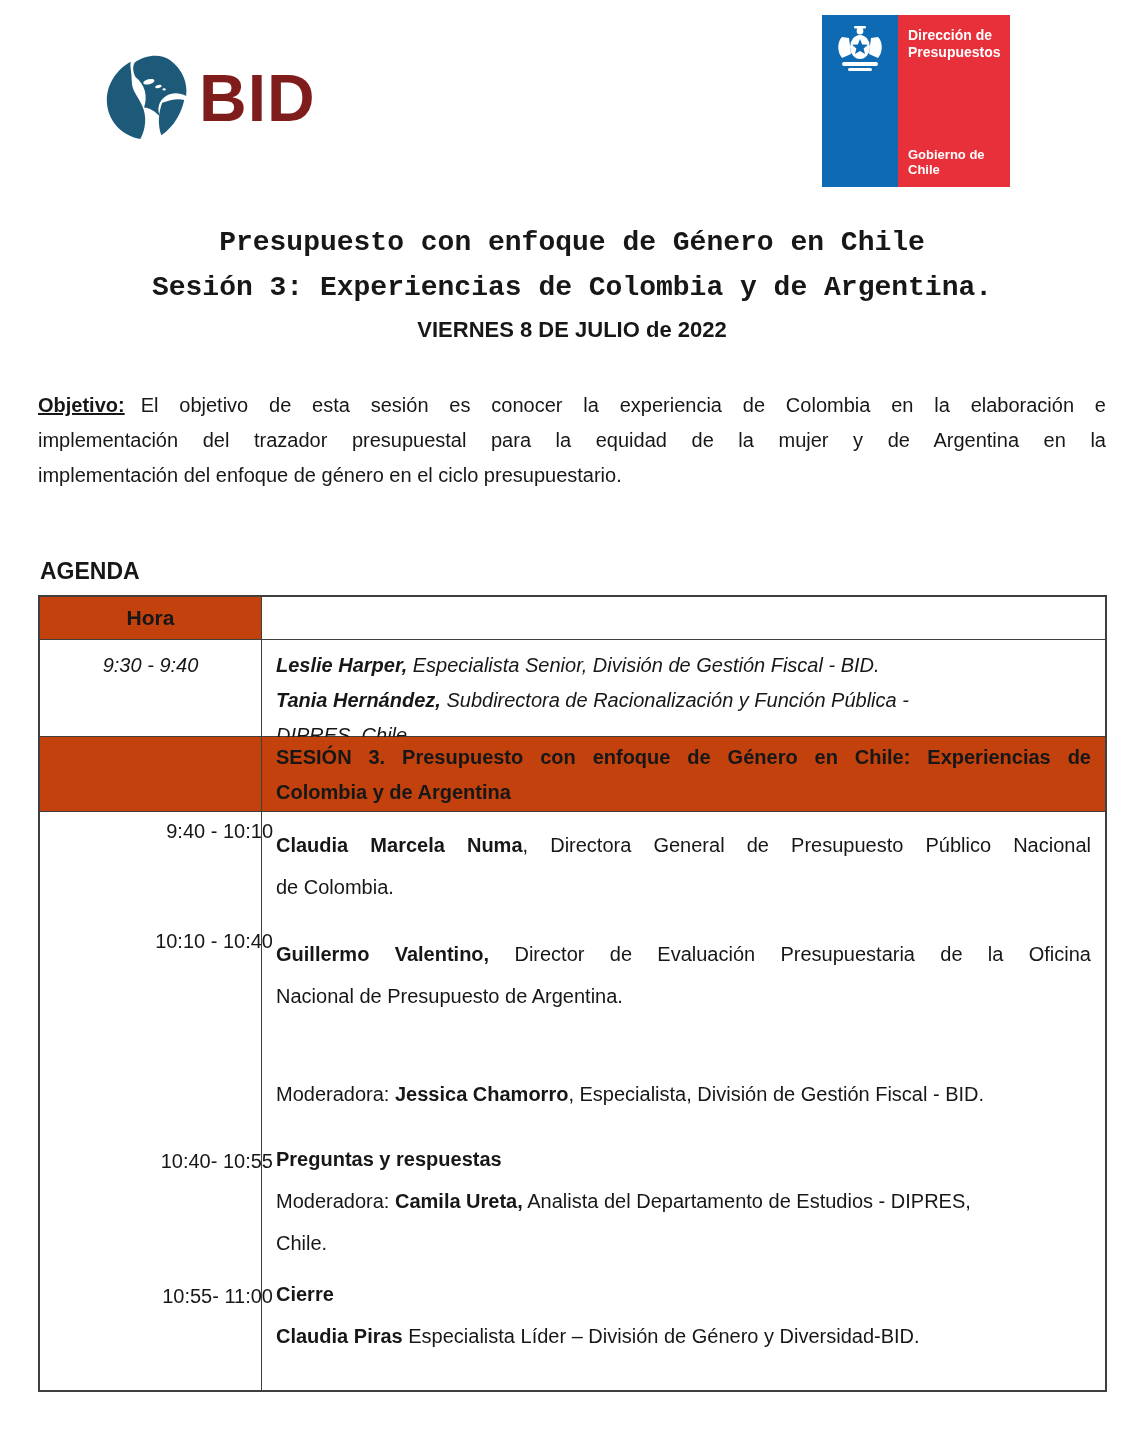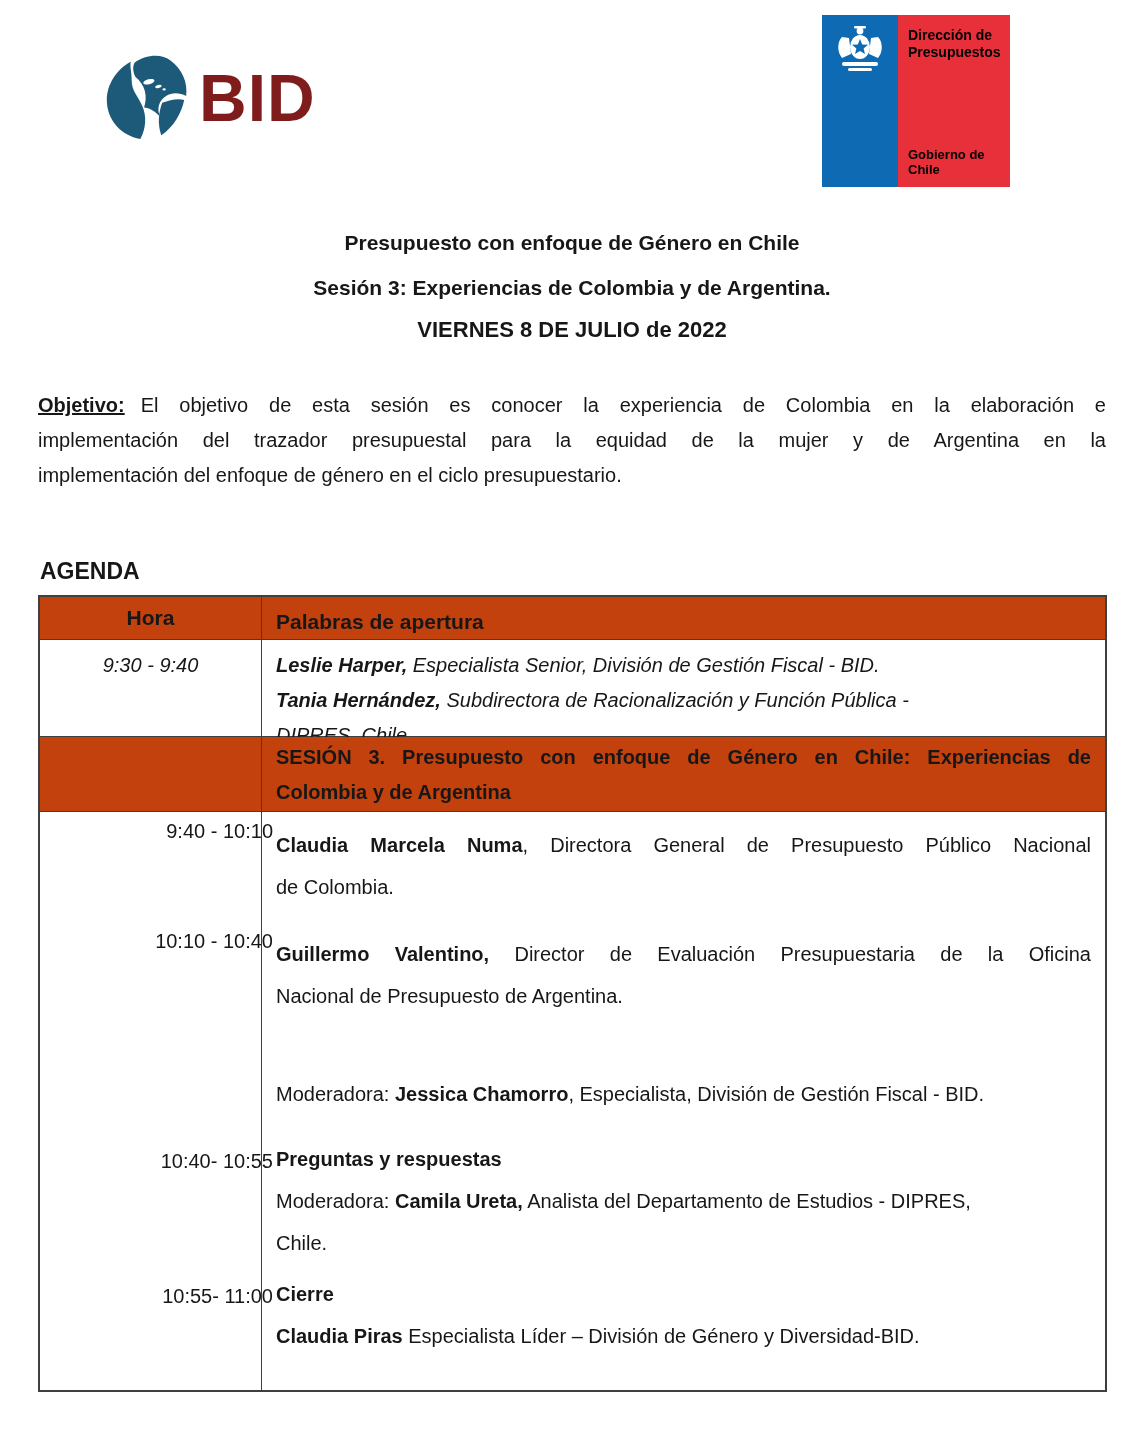--- a/index.html
+++ b/index.html
@@ -12,27 +12,27 @@
   .page { position:absolute; inset:0; }
 
   
   .bid-logo { position:absolute; left:103px; top:52px; display:flex; align-items:center; }
   .bid-globe { display:block; }
   .bid-text { font-size:66px; font-weight:bold; color:#7f1d1d; margin-left:10px; letter-spacing:1px; line-height:92px; }
 
   .dipres-logo { position:absolute; left:822px; top:15px; width:188px; height:172px; display:flex; }
   .dipres-blue { width:76px; background:#0e6ab2; position:relative; }
   .dipres-emblem { position:absolute; left:10px; top:10px; }
-  .dipres-red { width:112px; background:#e8303a; color:#000000; display:flex; flex-direction:column; justify-content:space-between; padding:12px 6px 10px 10px; }
+  .dipres-red { width:112px; background:#e8303a; color:#ffffff; display:flex; flex-direction:column; justify-content:space-between; padding:12px 6px 10px 10px; }
   .dipres-title { font-size:14px; font-weight:bold; line-height:17px; }
   .dipres-footer { font-size:13px; font-weight:bold; }
 
   
   .titles { position:absolute; top:220px; left:0; width:100%; text-align:center; }
-  .title-line { font-size:21px; font-weight:bold; line-height:45px; }
+  .title-line { font-size:28px; font-weight:bold; line-height:45px;font-family:Liberation Mono, monospace; }
   .title-date { font-size:22px; font-weight:bold; line-height:34px; margin-top:3px; }
 
   
   .objective { position:absolute; top:388px; left:38px; width:1068px; font-size:20px; }
   .obj-line { line-height:35px; text-align:justify; text-align-last:justify; white-space:nowrap; }
   .obj-line.last { text-align-last:left; }
   .obj-label { font-weight:bold; text-decoration:underline; margin-right:16px; }
 
   
   .agenda-heading { position:absolute; top:558px; left:40px; font-size:23px; font-weight:bold; }
@@ -117,21 +117,20 @@
     <div class="obj-line">implementación del trazador presupuestal para la equidad de la mujer y de Argentina en la</div>
     <div class="obj-line last">implementación del enfoque de género en el ciclo presupuestario.</div>
   </div>
 
   <div class="agenda-heading">AGENDA</div>
 
   <div class="agenda-table">
 
     <div class="t-row r-header">
       <div class="c-time blue-bg">Hora</div>
-      <div class="c-content blue-bg">Palabras de apertura</div>
     </div>
 
     <div class="t-row r-opening">
       <div class="c-time">9:30 - 9:40</div>
       <div class="c-content">
         <div class="nowrap"><b>Leslie Harper,</b><span> Especialista Senior, División de Gestión Fiscal - BID.</span></div>
         <div class="nowrap"><b>Tania Hernández,</b><span> Subdirectora de Racionalización y Función Pública -</span></div>
         <div>DIPRES, Chile.</div>
       </div>
     </div>

